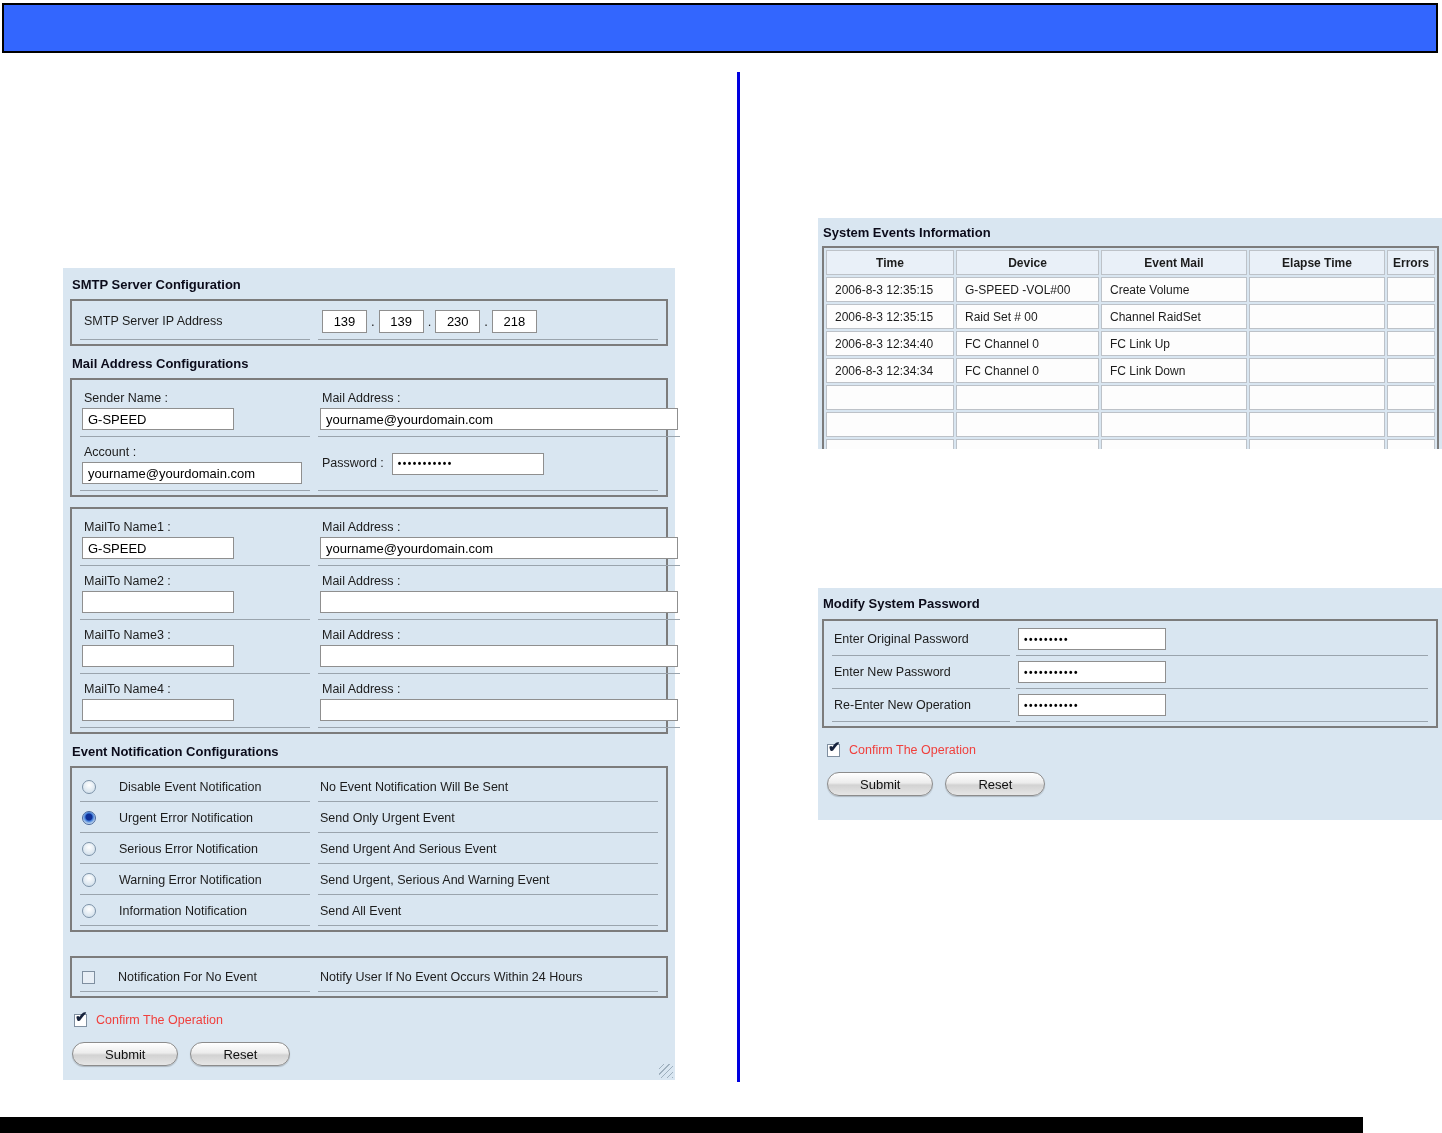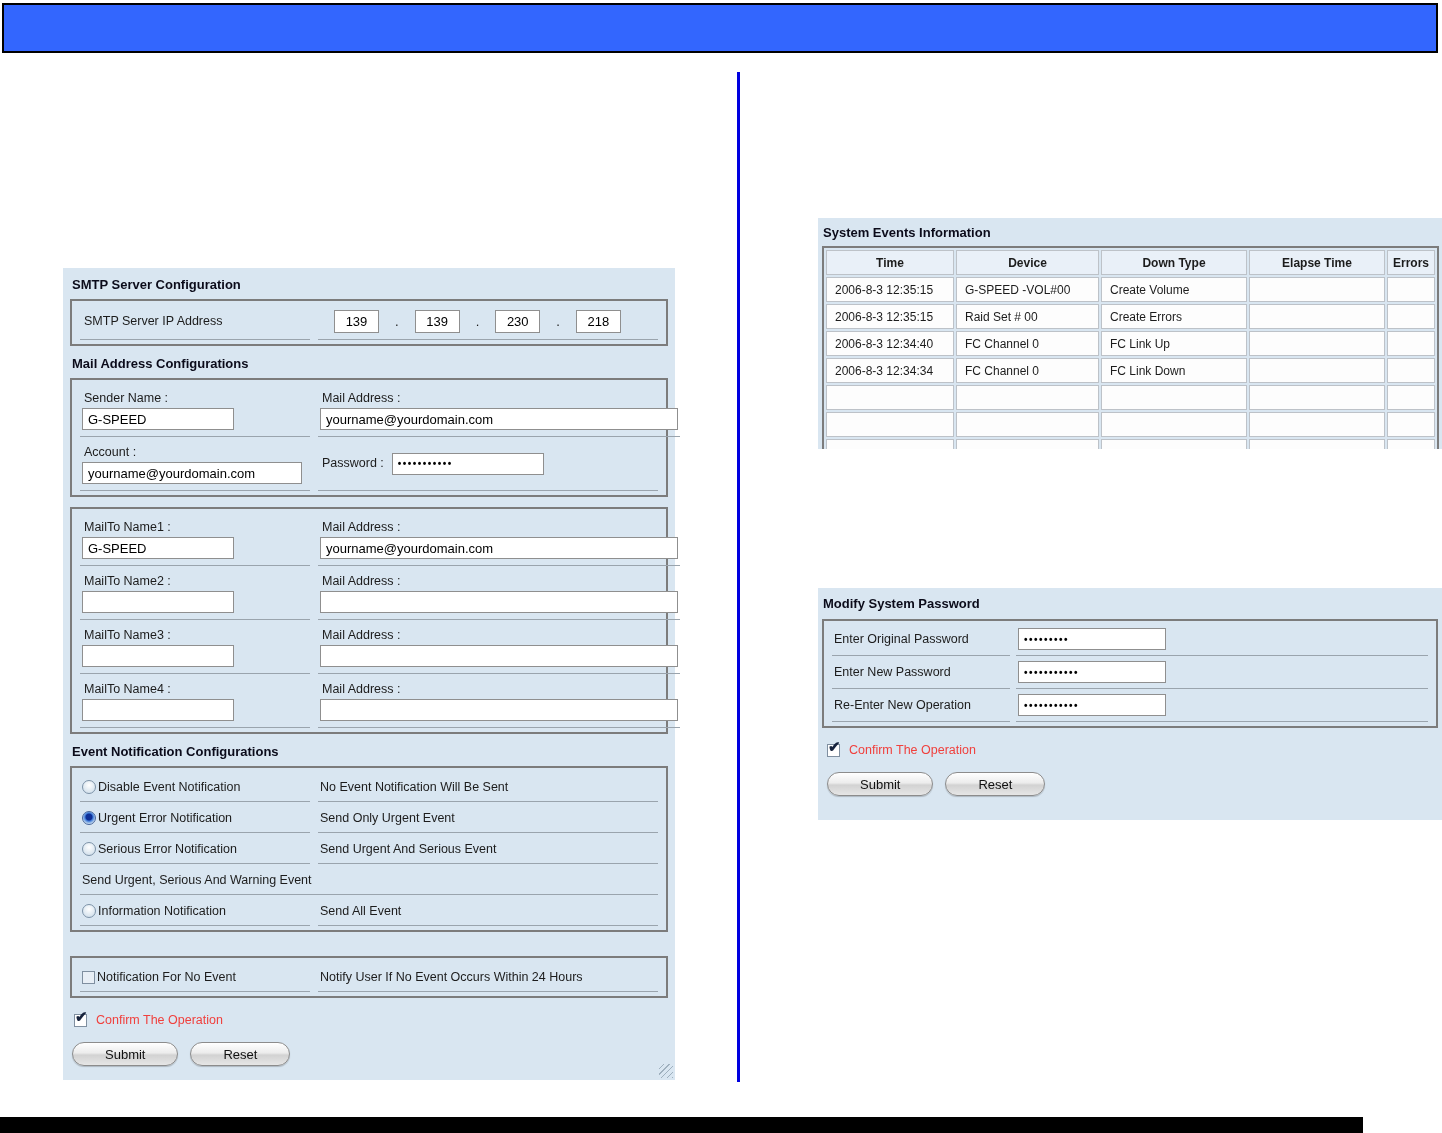--- a/index.html
+++ b/index.html
@@ -37,26 +37,26 @@
   .cell-r{flex:1;}
   .vcenter{display:flex;align-items:center;}
 
   .field-label{font-size:12.5px;margin:2px 0 3px 2px;white-space:nowrap;}
   .text-input{display:block;border:1px solid var(--input-border);background:#fff;height:22px;
     font-family:"Liberation Sans",sans-serif;font-size:13px;padding:1px 5px;}
   .w150{width:152px;} .w220{width:220px;} .w358{width:358px;} .w148{width:148px;}
   .pw{font-size:10px;letter-spacing:1.5px;font-weight:bold;}
 
   .ip-input{width:45px;height:23px;border:1px solid var(--input-border);background:#fff;
-    font-family:"Liberation Sans",sans-serif;font-size:13px;text-align:center;margin:0 14px;}
+    font-family:"Liberation Sans",sans-serif;font-size:13px;text-align:center;margin:0 2px;}
   .ip-dot{font-size:13px;margin:0 2px;}
 
   .opt-row{display:flex;align-items:stretch;padding:0 8px;height:31px;}
   .opt-row .cell{display:flex;align-items:center;padding-bottom:0;}
-  .opt-label{font-size:12.5px;margin-left:2px;}
+  .opt-label{font-size:12.5px;margin-left:23px;}
   .opt-desc{font-size:12.5px;}
 
   .radio{width:14px;height:14px;border-radius:50%;border:1px solid #7d93a8;flex:0 0 14px;
     background:radial-gradient(circle at 50% 35%,#ffffff,#d3e1ec 80%);}
   .radio.on{border:1px solid #49679c;
     background:radial-gradient(circle at 50% 42%,#0e2f96 0 3px,#3f7bd9 4px,#bcd6f0 6.5px,#e2eef8 8px);}
 
   .checkbox{width:13px;height:13px;border:1px solid #7f8fa0;background:#e8eff6;flex:0 0 13px;position:relative;}
   .checkbox.on{background:#fff;}
   .checkbox.on::after{content:"\2714";position:absolute;left:0px;top:-7px;font-size:15px;
@@ -202,20 +202,24 @@
         <div class="cell cell-r opt-desc">Send Only Urgent Event</div>
       </div>
       <div class="opt-row">
         <div class="cell cell-l">
           <span class="radio"></span>
           <span class="opt-label">Serious Error Notification</span>
         </div>
         <div class="cell cell-r opt-desc">Send Urgent And Serious Event</div>
       </div>
       <div class="opt-row">
+        <div class="cell cell-l">
+          <span class="radio"></span>
+          <span class="opt-label">Warning Error Notification</span>
+        </div>
         <div class="cell cell-r opt-desc">Send Urgent, Serious And Warning Event</div>
       </div>
       <div class="opt-row">
         <div class="cell cell-l">
           <span class="radio"></span>
           <span class="opt-label">Information Notification</span>
         </div>
         <div class="cell cell-r opt-desc">Send All Event</div>
       </div>
     </div>
@@ -250,37 +254,37 @@
           <col style="width:128px">
           <col style="width:143px">
           <col style="width:146px">
           <col style="width:136px">
           <col style="width:48px">
         </colgroup>
       <thead>
         <tr>
           <th>Time</th>
           <th>Device</th>
-          <th>Down Type</th>
+          <th>Event Mail</th>
           <th>Elapse Time</th>
           <th>Errors</th>
         </tr>
       </thead>
       <tbody>
         <tr>
           <td>2006-8-3 12:35:15</td>
           <td>G-SPEED -VOL#00</td>
           <td>Create Volume</td>
           <td></td>
           <td></td>
         </tr>
         <tr>
           <td>2006-8-3 12:35:15</td>
           <td>Raid Set # 00</td>
-          <td>Create Errors</td>
+          <td>Channel RaidSet</td>
           <td></td>
           <td></td>
         </tr>
         <tr>
           <td>2006-8-3 12:34:40</td>
           <td>FC Channel 0</td>
           <td>FC Link Up</td>
           <td></td>
           <td></td>
         </tr>

